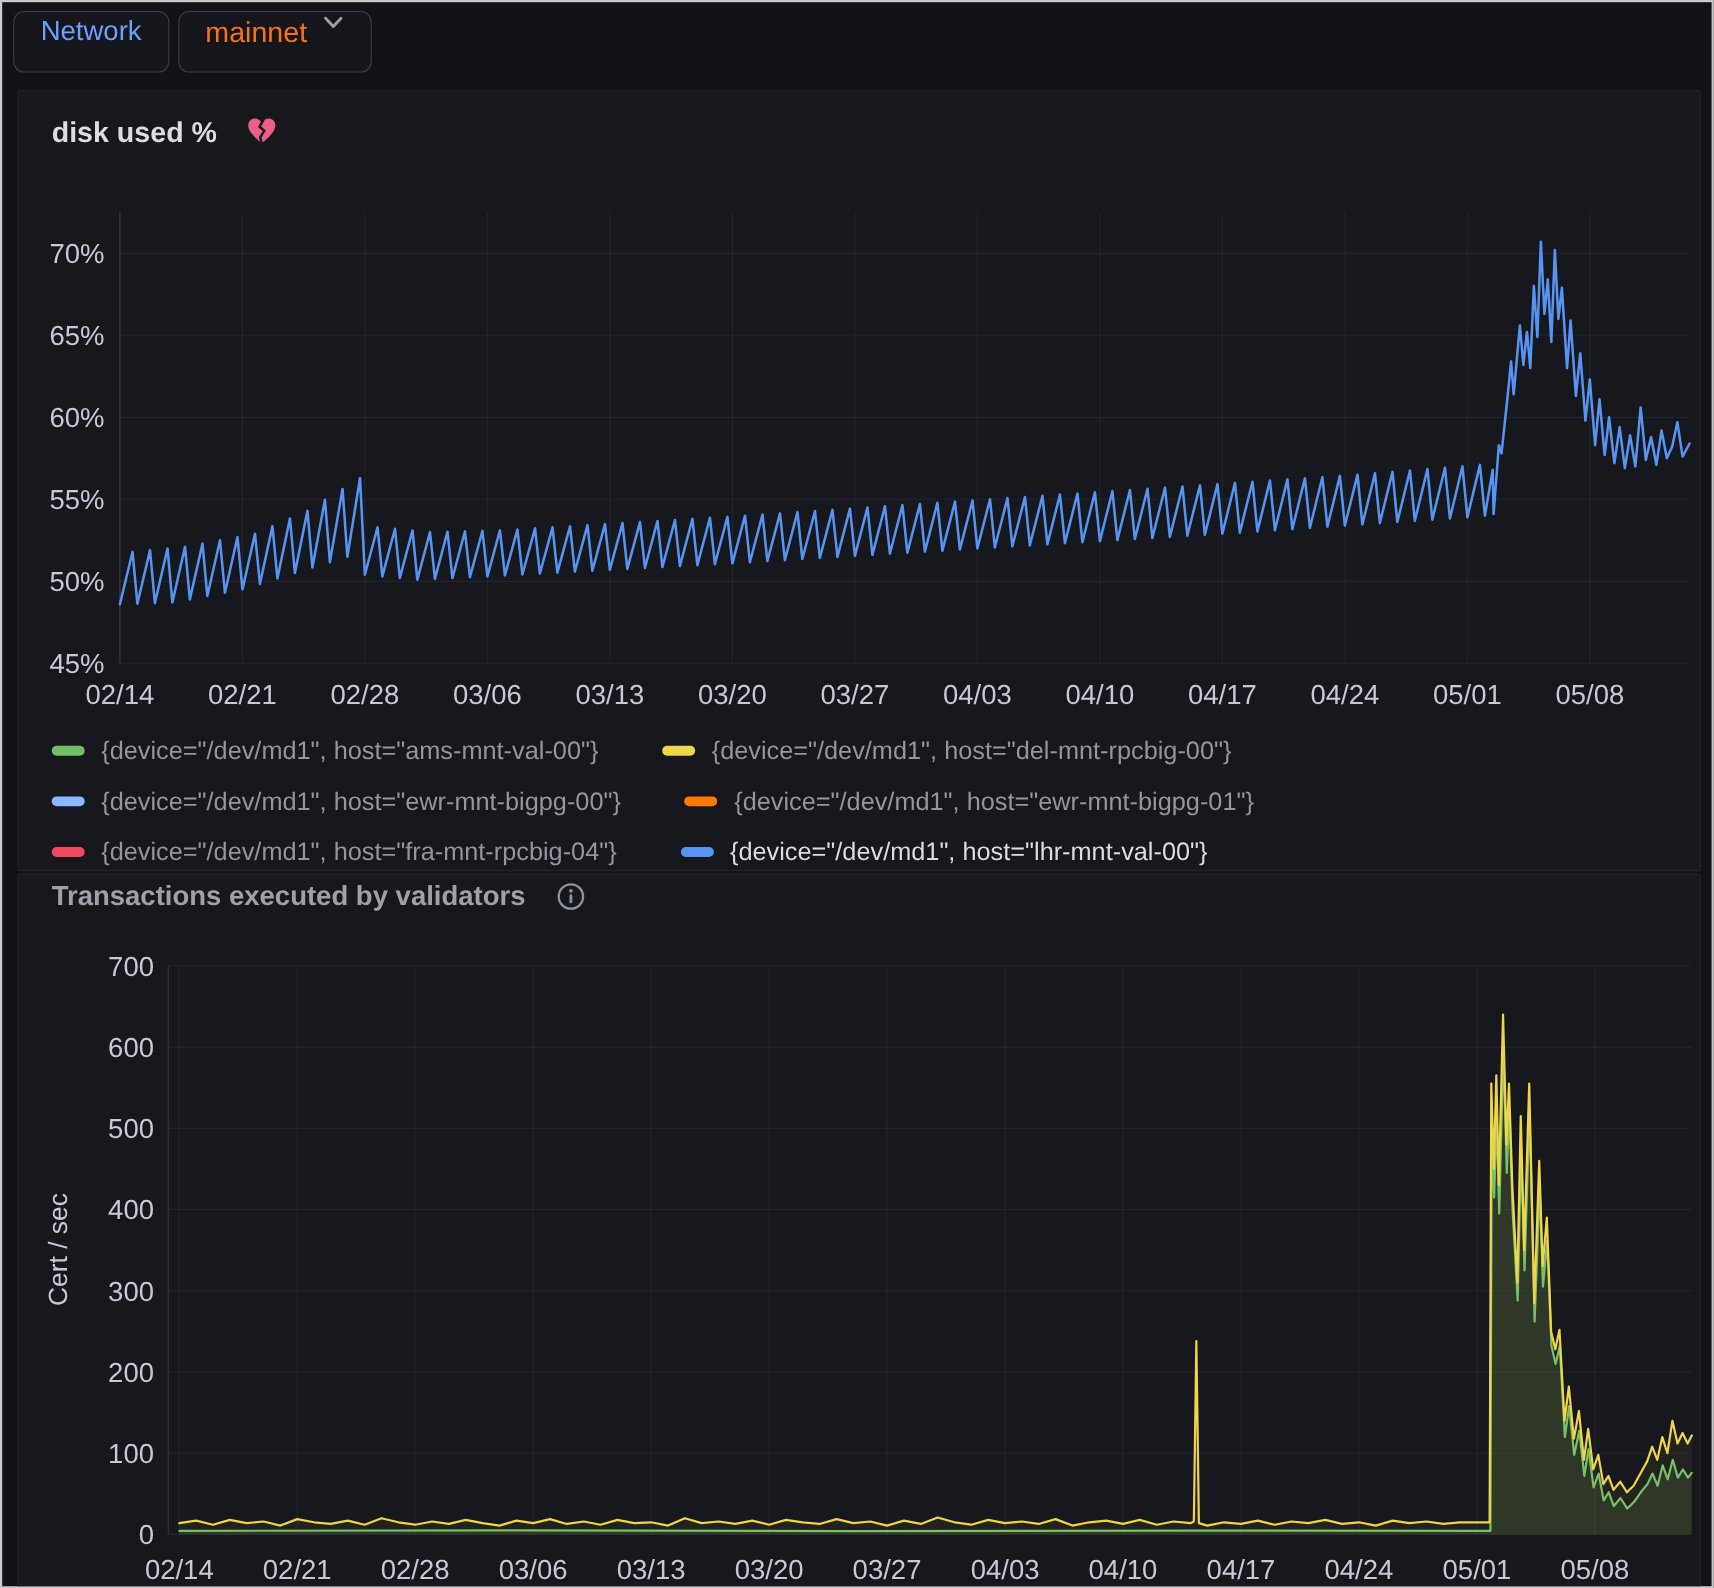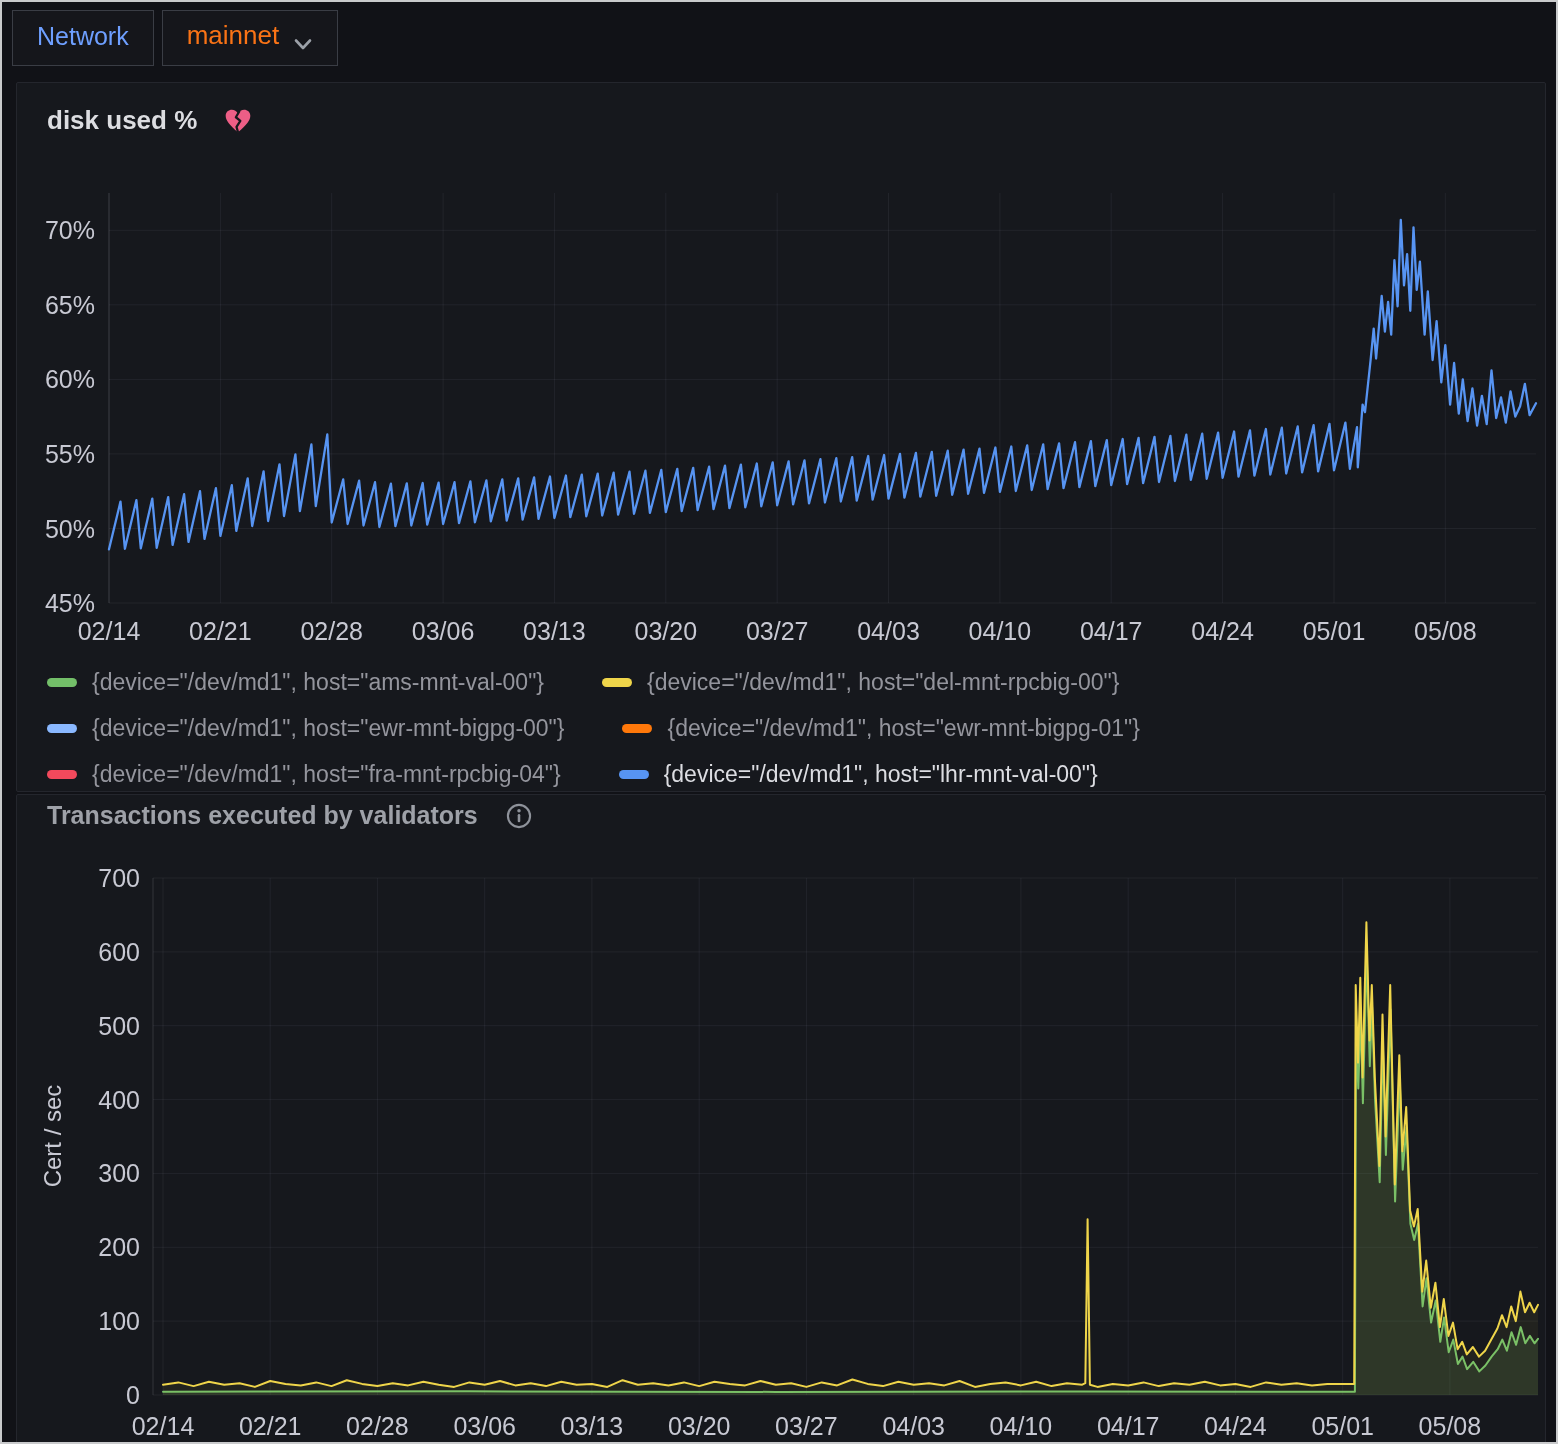--- a/index.html
+++ b/index.html
@@ -3,32 +3,32 @@
 <meta charset="utf-8">
 <style>
   html,body{margin:0;padding:0}
   body{
     width:1558px;height:1444px;box-sizing:border-box;position:relative;
     background:#111217;border:2px solid #c9cacc;overflow:hidden;
     font-family:"Liberation Sans",sans-serif;
   }
   .topbar{position:absolute;top:8px;left:10px;display:flex;gap:8px}
   .var-box{
-    height:56px;display:flex;align-items:flex-end;padding:14px 24px;
-    border:1px solid #3a3d45;border-radius:0;background:#15161b;box-sizing:border-box;
+    height:56px;display:flex;align-items:flex-start;padding:3px 24px;
+    border:1px solid #3a3d45;border-radius:10px;background:#15161b;box-sizing:border-box;
   }
   .var-label{color:#6e9fff;font-size:25px;font-weight:500}
   .var-value{color:#f97316;font-size:26px;font-weight:500;gap:14px;cursor:pointer}
   .panel{
     position:absolute;left:14px;width:1530px;background:#16181d;
     border:1px solid #24262d;border-radius:2px;box-sizing:border-box;
   }
   #panel1{top:80px;height:710px}
   #panel2{top:792px;height:650px}
-  .panel-head{display:flex;align-items:center;padding-left:30px}
+  .panel-head{display:flex;align-items:flex-start;padding-left:30px}
   #panel1 .panel-head{padding-top:22px;gap:26px}
   #panel2 .panel-head{padding-top:6px;gap:27px}
   .panel-title-1{color:#dcdde1;font-size:26px;font-weight:700;cursor:pointer}
   .panel-title-2{color:#9ea1a8;font-size:25px;font-weight:700;cursor:pointer}
   .chart-svg{position:absolute;display:block}
   #chart1{left:14px;top:95px;width:1510px;height:470px}
   #chart2{left:14px;top:68px;width:1516px;height:580px}
   .legend{position:absolute;left:30px;top:576px;font-size:23px}
   .legend-row{display:flex;align-items:center;height:46px}
   .legend-item{display:flex;align-items:center;margin-right:58px;cursor:pointer;white-space:nowrap}

